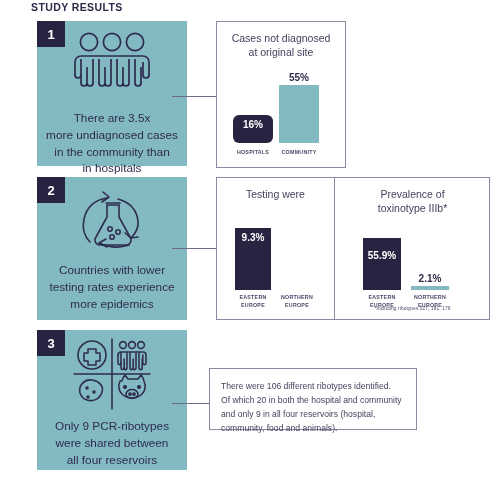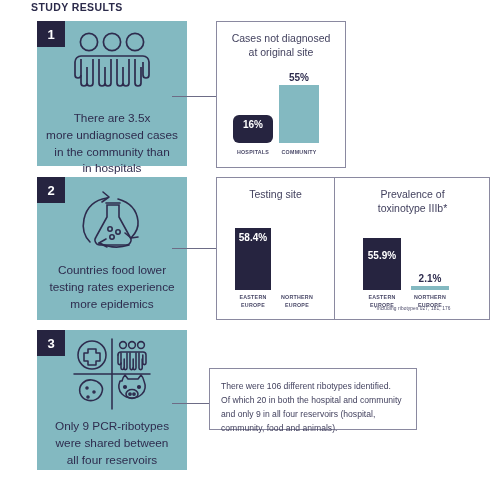--- a/index.html
+++ b/index.html
@@ -202,36 +202,36 @@
         <path d="M57 53l-6-5M57 53l7-1"></path>
         <path d="M25 58 Q40 65 55 60"></path>
         <path d="M25 58l7-4M25 58l8 4"></path>
         <path d="M33 20h12v12l11 20a5 5 0 0 1-4 8H26a5 5 0 0 1-4-8l11-20V20z"></path>
         <path d="M32 18h14"></path>
         <circle cx="36" cy="44" r="2.2"></circle>
         <circle cx="44" cy="47" r="2.2"></circle>
         <circle cx="38" cy="52" r="2.2"></circle>
       </svg>
     </div>
-    <div class="panel-text" style="margin-top:7px; white-space:pre-line;">Countries food lower
+    <div class="panel-text" style="margin-top:7px; white-space:pre-line;">Countries with lower
 testing rates experience
 more epidemics</div>
   </div>
 
   <div class="connector" style="left:172px; top:248px; width:44px;"></div>
 
   <div class="card" style="left:216px; top:177px; width:274px; height:143px;">
     <div class="divider-v" style="left:117px;"></div>
 
     <div style="position:absolute; left:0; top:0; width:117px; height:100%;">
-      <div class="card-title" style="white-space:pre-line;">Testing site</div>
+      <div class="card-title" style="white-space:pre-line;">Testing were</div>
       <div class="chart-area" style="height:105px; margin-top:6px;">
         <div class="bar-group" style="left:18px; width:36px; bottom:22px;">
           <div class="bar navy" style="height:62px;">
-            <div class="bar-value inside" style="left:0;right:0;text-align:center;">58.4%</div>
+            <div class="bar-value inside" style="left:0;right:0;text-align:center;">9.3%</div>
           </div>
         </div>
         <div class="bar-label" style="position:absolute; left:10px; width:52px; bottom:3px; margin:0;">EASTERN
 EUROPE</div>
 
         <div class="bar-label" style="position:absolute; left:54px; width:52px; bottom:3px; margin:0;">NORTHERN
 EUROPE</div>
       </div>
     </div>
 

